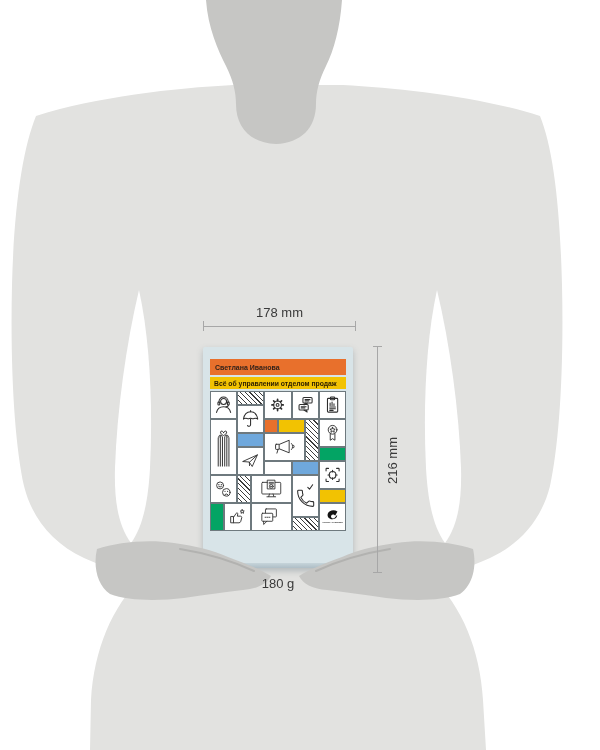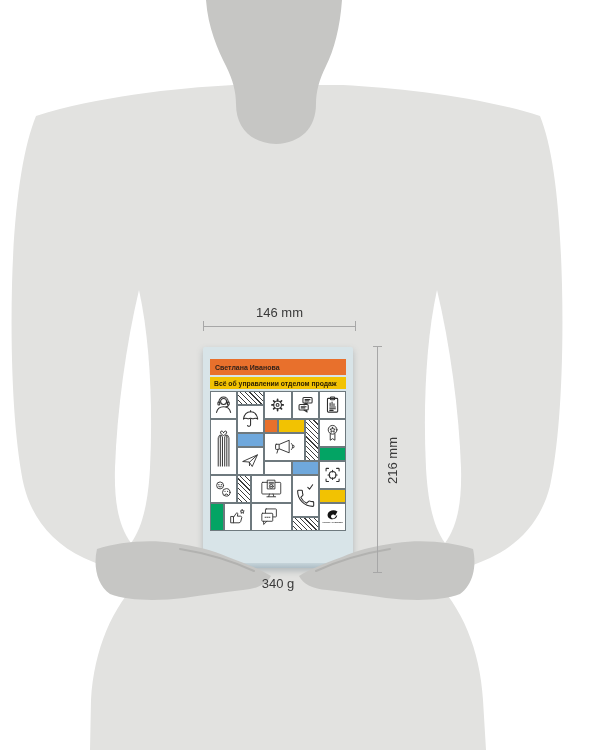--- a/index.html
+++ b/index.html
@@ -236,18 +236,18 @@
     <path fill="#C6C6C4" d="
       M 473,549 C 452,542 422,539 396,543 C 374,546 358,550 342,557
       C 323,564 308,570 299,576 C 303,584 313,589 327,590
       C 346,592 366,595 386,598 C 412,601 442,601 460,594
       C 473,585 477,566 473,549 Z"></path>
     <path fill="none" stroke="#b2b2b0" stroke-width="2" stroke-linecap="round" d="M 180,549 C 205,553 232,561 254,571"></path>
     <path fill="none" stroke="#b2b2b0" stroke-width="2" stroke-linecap="round" d="M 390,549 C 365,553 338,561 316,571"></path>
   </svg>
 
   <div class="dim-top-line"></div>
-  <div class="dim-label dim-top-label">146 mm</div>
+  <div class="dim-label dim-top-label">178 mm</div>
   <div class="dim-right-line"></div>
   <div class="dim-label dim-right-label">216 mm</div>
-  <div class="dim-label dim-weight-label">340 g</div>
+  <div class="dim-label dim-weight-label">180 g</div>
 
 </div>
 
 </body></html>

